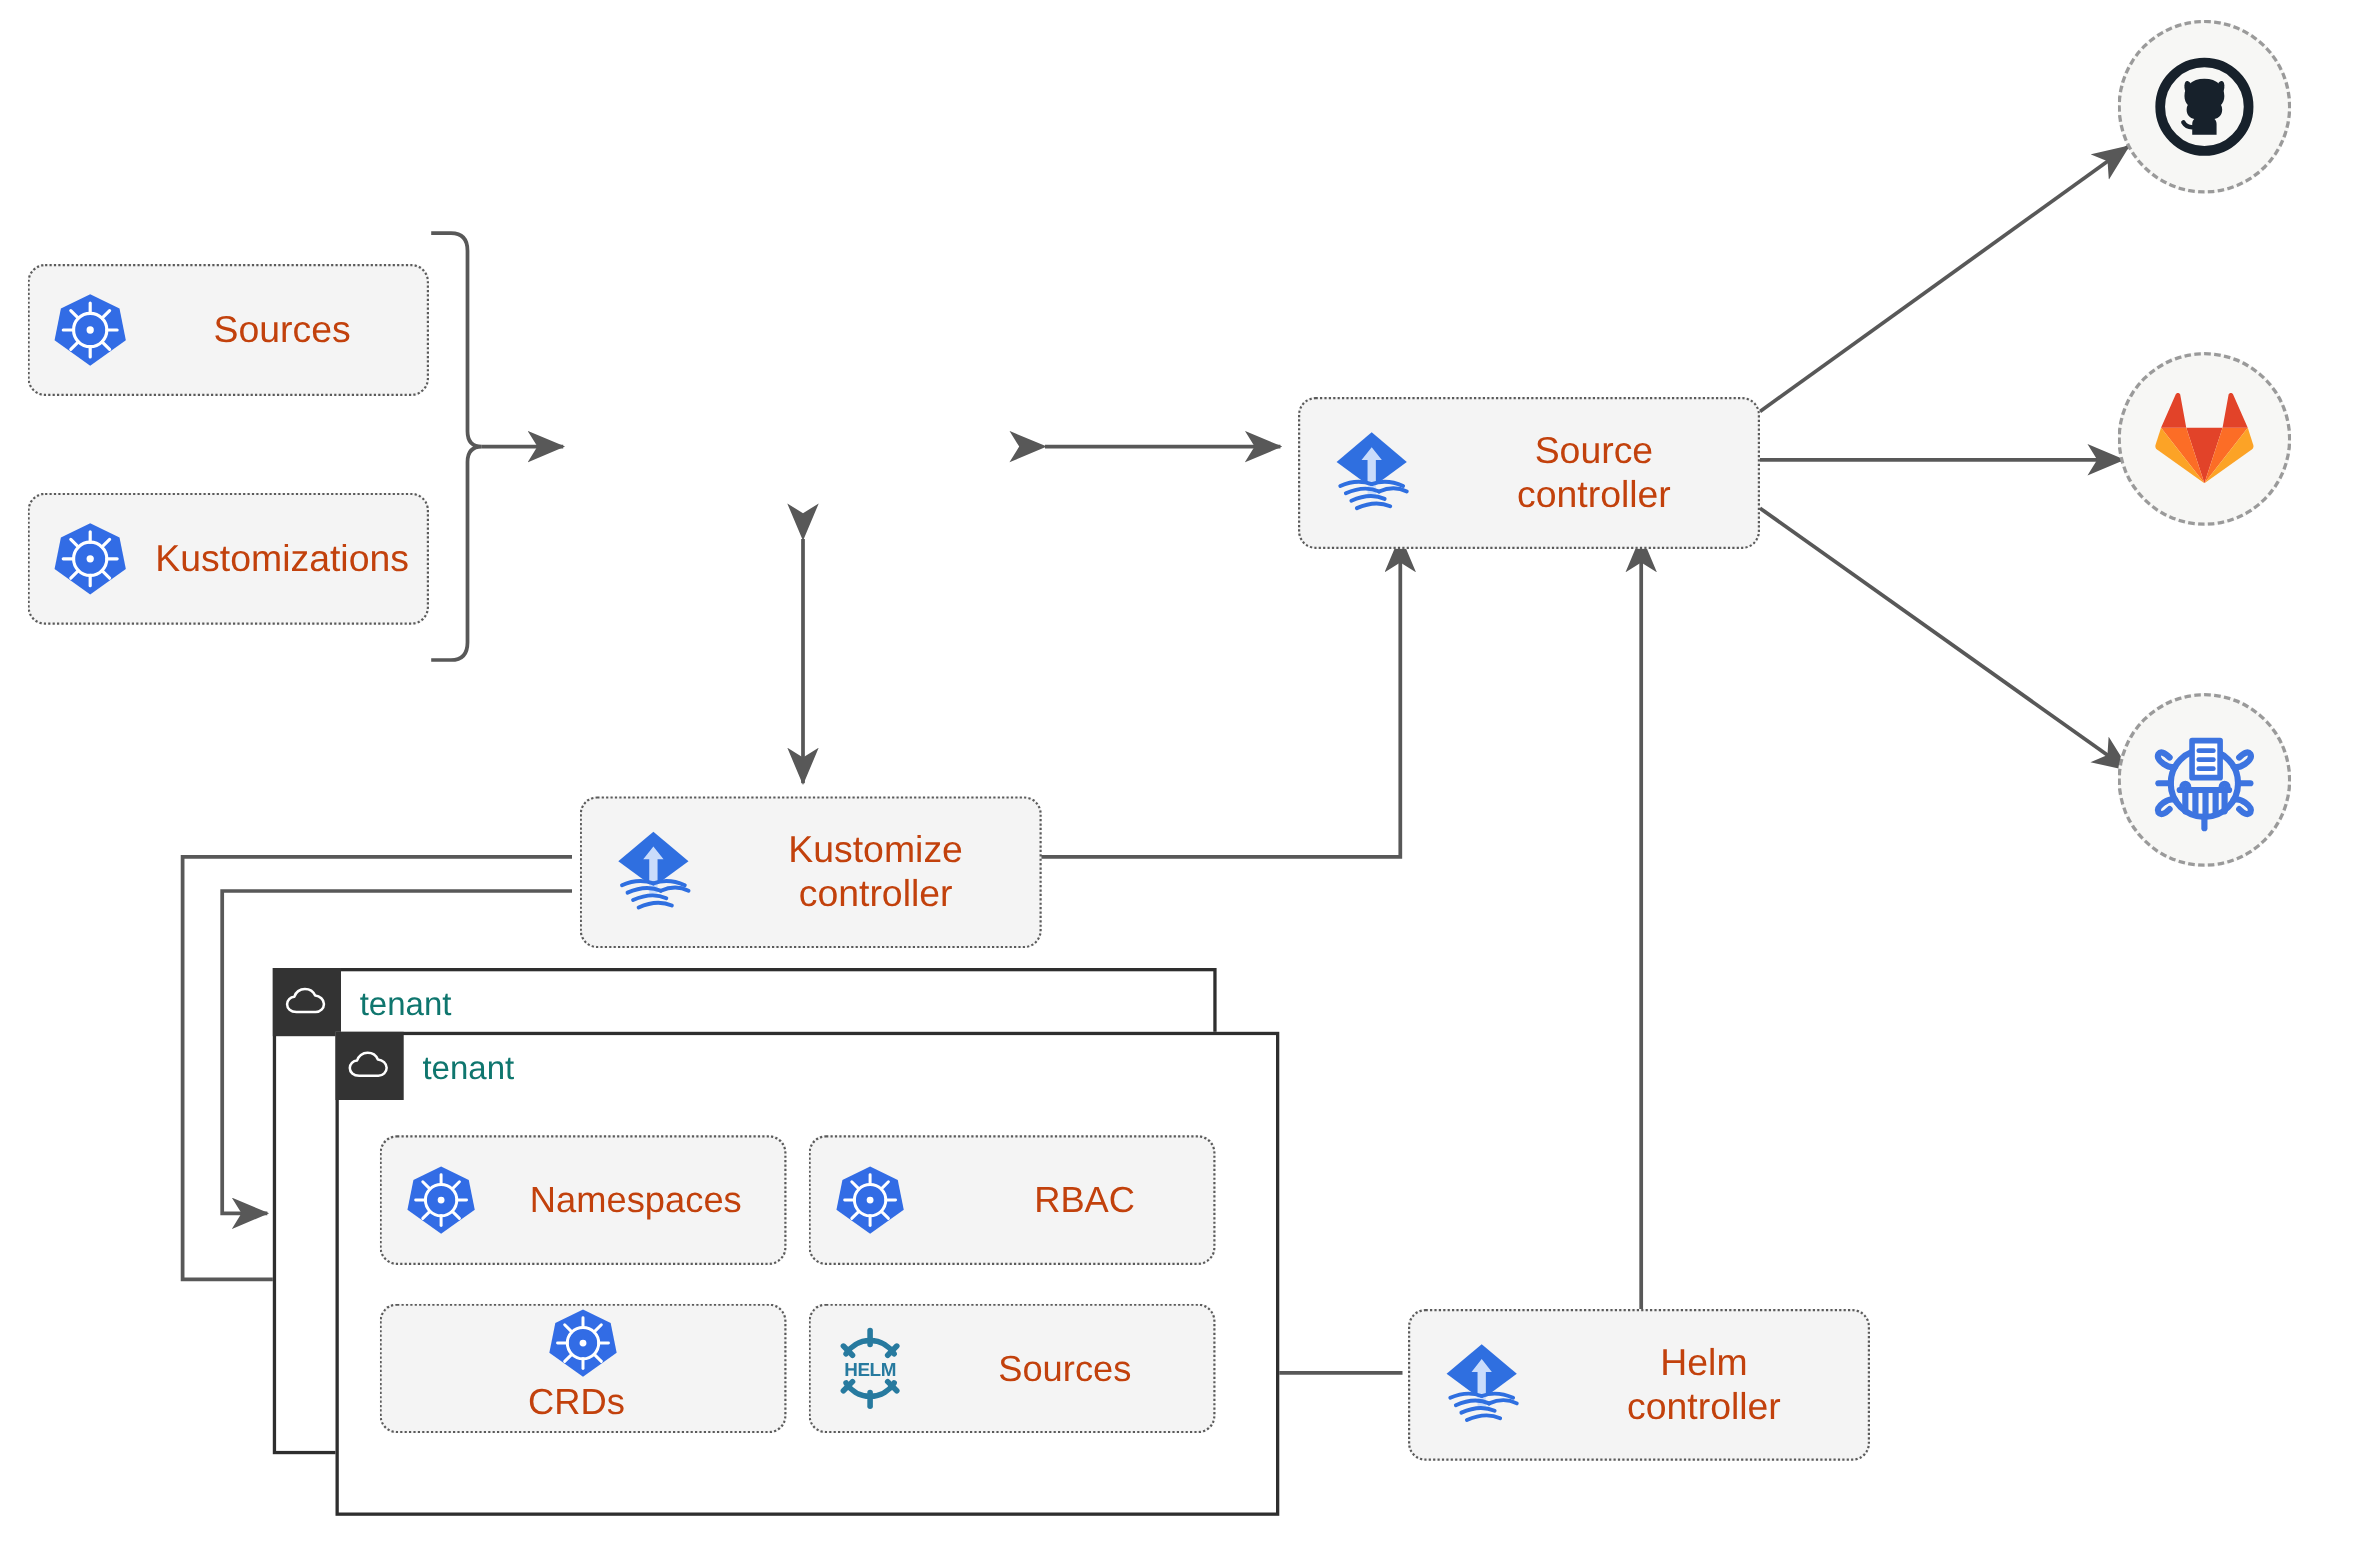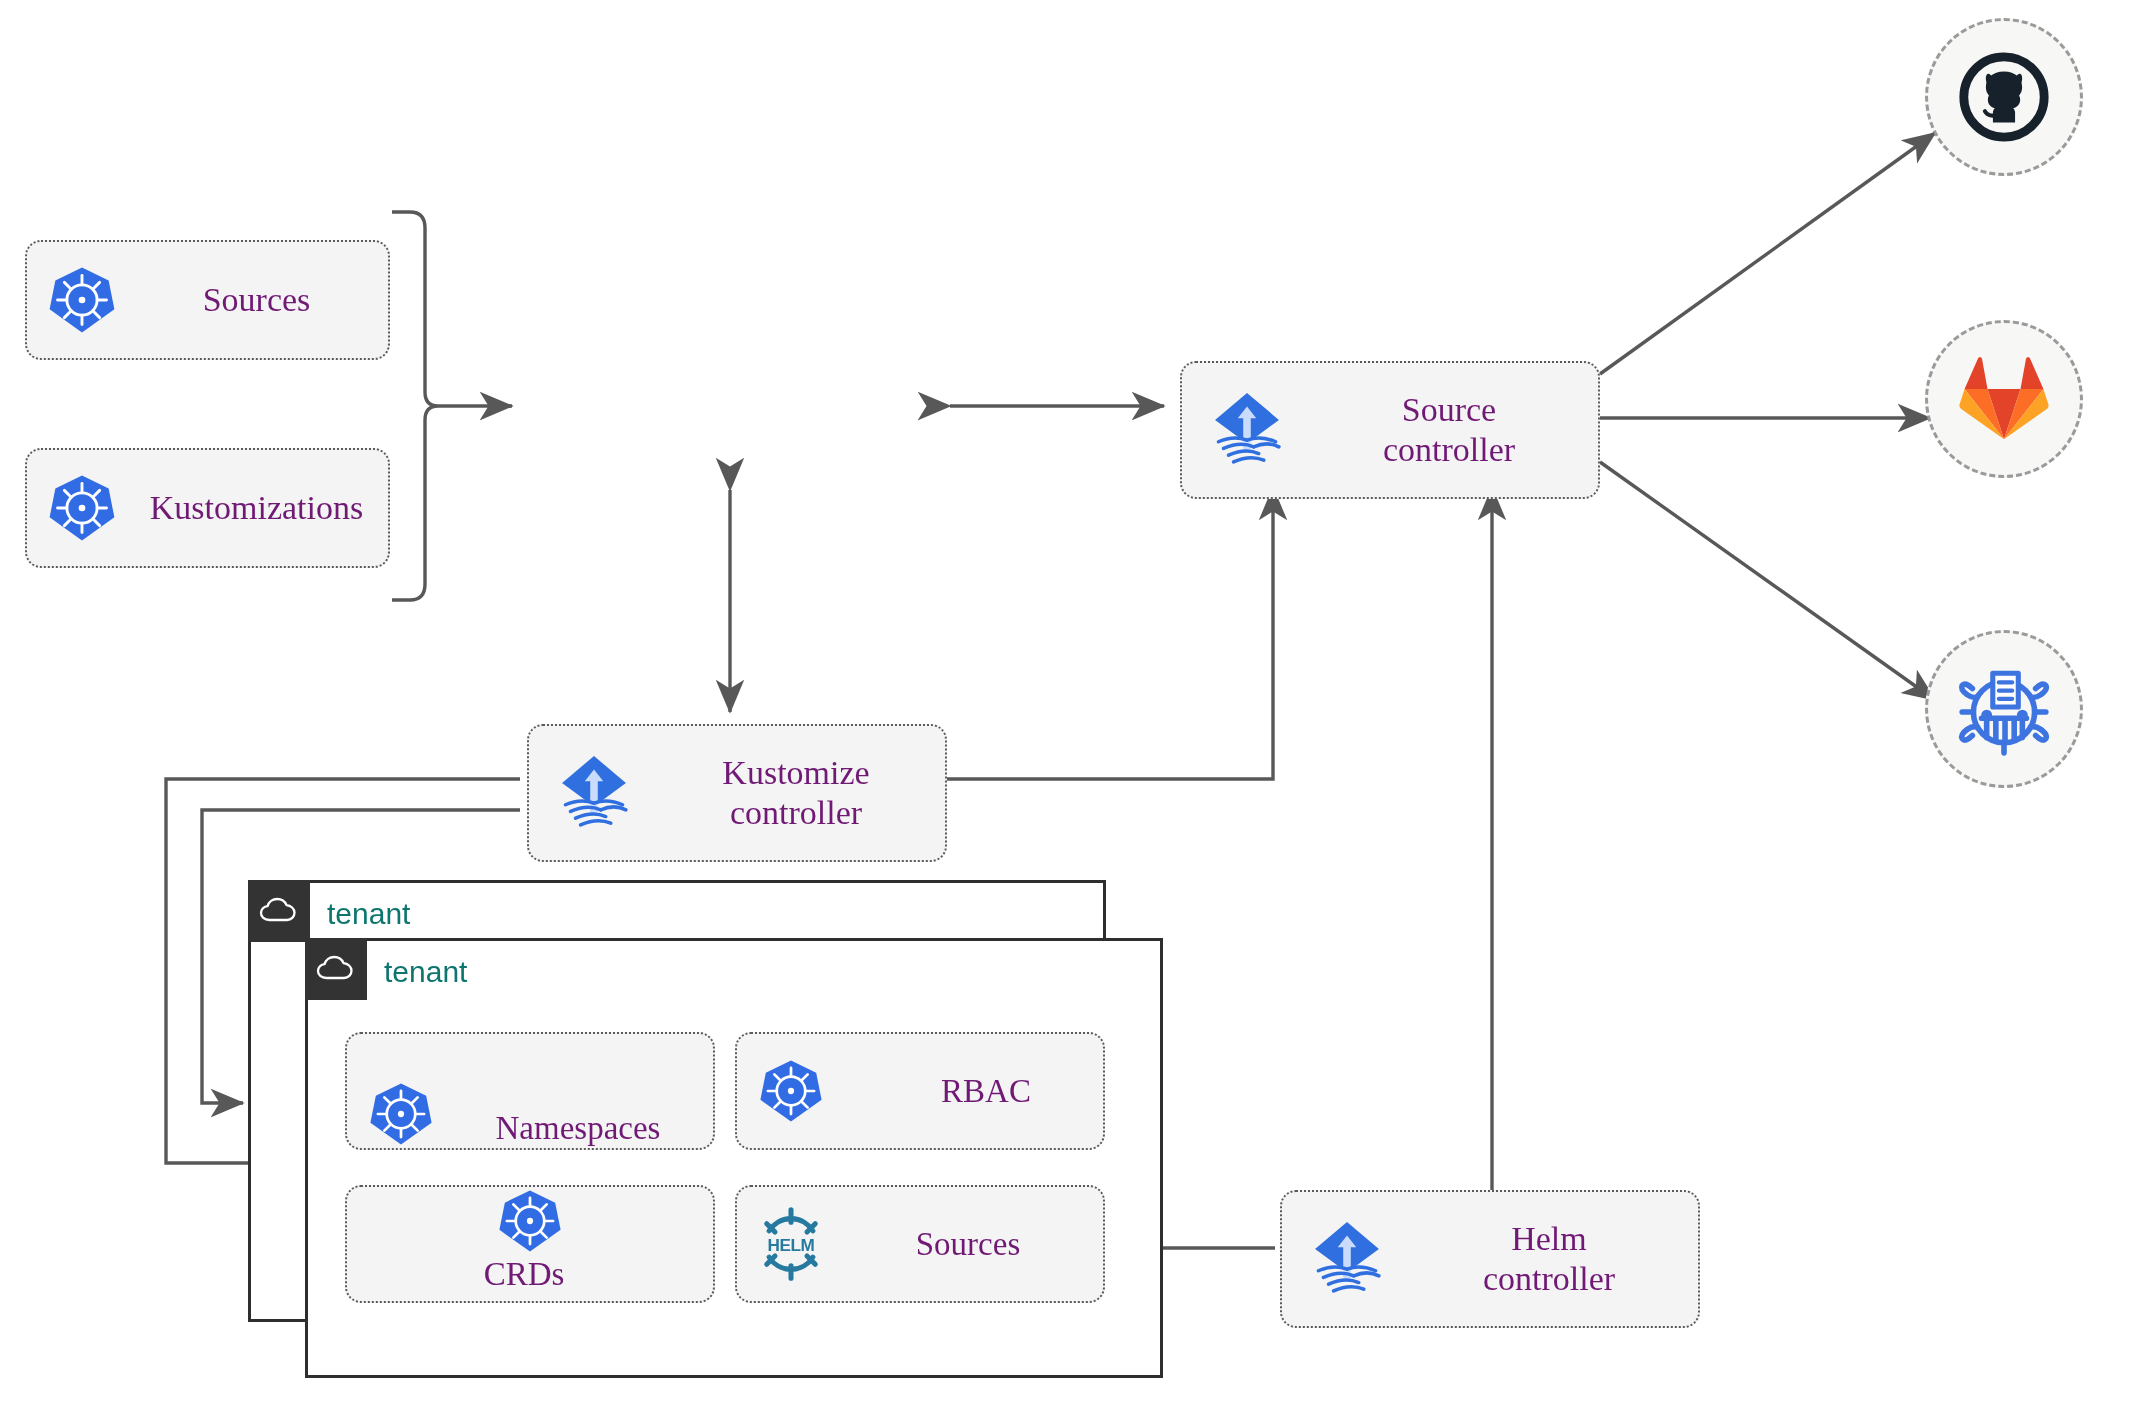--- a/index.html
+++ b/index.html
@@ -28,26 +28,25 @@
     align-items: center;
     z-index: 5;
   }
   .node .ico {
     flex: 0 0 auto;
     display: flex; align-items: center; justify-content: center;
   }
   .node .lbl {
     flex: 1 1 auto;
     text-align: center;
-    color: #701a75;
+    color: #c2410c;
     font-size: 34px;
     line-height: 1.18;
     white-space: pre-line;
     padding-right: 12px;
-    font-family: Liberation Serif, serif;
   }
   .node.small .lbl { font-size: 33px; }
 
   .circle-node {
     position: absolute;
     box-sizing: border-box;
     width: 158px; height: 158px;
     border-radius: 50%;
     background: #f7f7f5;
     border: 3px dashed #9a9a9a;
@@ -230,21 +229,21 @@
           <path d="M34 88 Q54 79 70 86"></path>
           <path d="M50 62 Q66 56 84 64"></path>
           <path d="M58 70 Q74 63 88 70"></path>
         </g>
       </svg>
     </span>
     <span class="lbl">Helm
 controller</span>
   </div>
 
-  <div class="node small" style="left:345px; top:1032px; width:370px; height:118px; z-index:6;align-items:flex-end;">
+  <div class="node small" style="left:345px; top:1032px; width:370px; height:118px; z-index:6;">
     <span class="ico" style="width:108px;">
       <svg width="68" height="68" viewBox="0 0 100 100">
         <polygon points="50,5 87,23 95,63 50,95 5,63 13,23" fill="#326CE5"></polygon>
         <g fill="none" stroke="#ffffff" stroke-width="4" stroke-linecap="round">
           <circle cx="50" cy="50" r="21"></circle>
           <circle cx="50" cy="50" r="4.6" fill="#ffffff" stroke="none"></circle>
           <path d="M50 29 L50 16"></path>
             <path d="M50 71 L50 84"></path>
           <path d="M29 50 L16 50"></path>
             <path d="M71 50 L84 50"></path>

